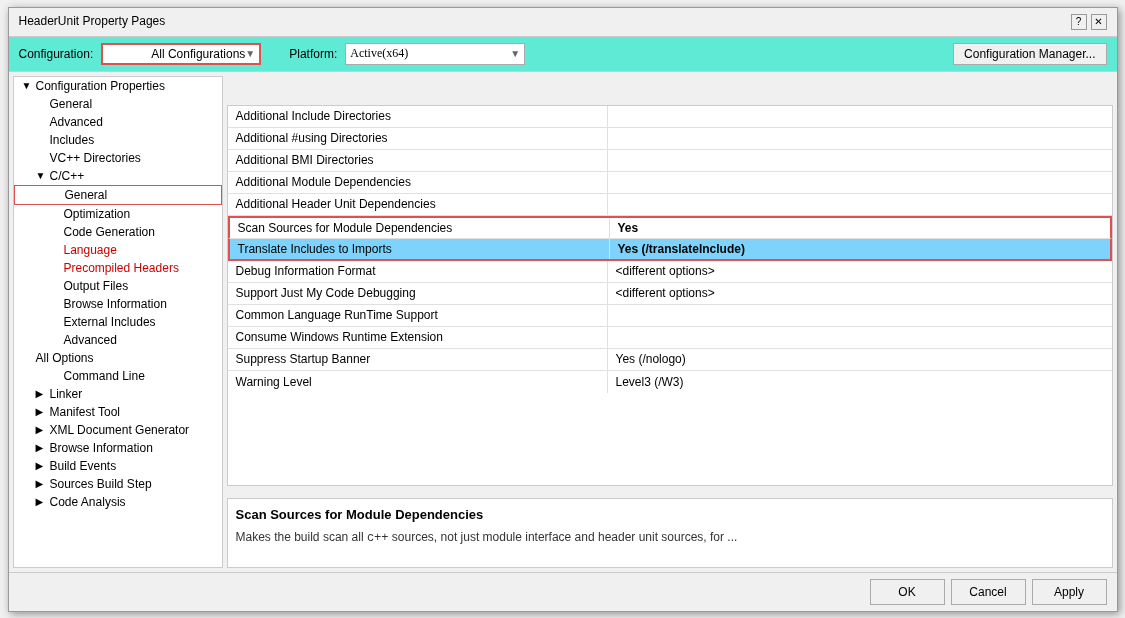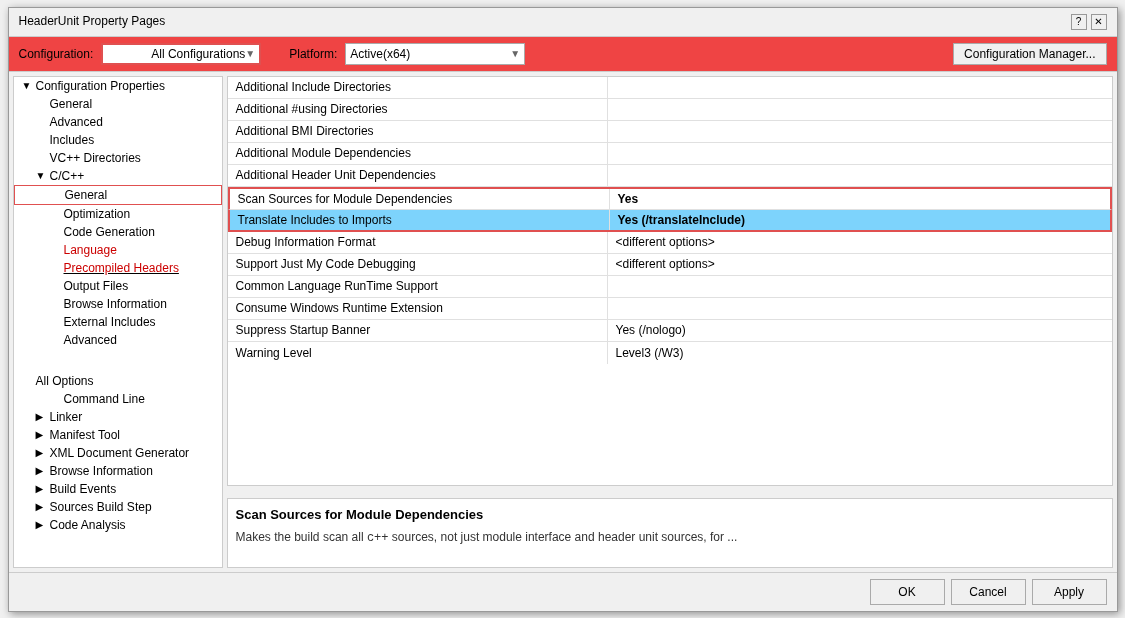--- a/index.html
+++ b/index.html
@@ -47,21 +47,21 @@
       font-size: 10px;
       display: flex;
       align-items: center;
       justify-content: center;
     }
     .config-bar {
       display: flex;
       align-items: center;
       padding: 6px 10px;
       gap: 8px;
-      background: #ef4444;
+      background: #5eead4;
       border-bottom: 1px solid #ccc;
     }
     .config-label {
       font-size: 12px;
       color: #000;
     }
     .config-dropdown {
       height: 22px;
       border: 2px solid #e05050;
       background: white;
@@ -85,20 +85,21 @@
       height: 22px;
       border: 1px solid #aaa;
       background: white;
       font-size: 12px;
       padding: 0 4px;
       min-width: 180px;
       display: flex;
       align-items: center;
       justify-content: space-between;
       cursor: pointer;
+      font-family: Liberation Serif, serif;
     }
     .config-manager-btn {
       height: 22px;
       margin-left: auto;
       border: 1px solid #aaa;
       background: #f0f0f0;
       font-size: 12px;
       padding: 0 10px;
       cursor: pointer;
     }
@@ -130,20 +131,21 @@
       font-size: 10px;
       width: 12px;
       display: inline-block;
     }
     .right-panel {
       flex: 1;
       display: flex;
       flex-direction: column;
       gap: 8px;
       overflow: hidden;
+      margin-top: 29px;
     }
     .properties-table {
       flex: 1;
       background: white;
       border: 1px solid #ccc;
       overflow-y: auto;
     }
     .prop-row {
       display: flex;
       border-bottom: 1px solid #e0e0e0;
@@ -279,41 +281,41 @@
           <span>Optimization</span>
         </div>
         <div class="tree-item" style="padding-left: 36px;">
           <span class="tree-arrow"></span>
           <span>Code Generation</span>
         </div>
         <div class="tree-item" style="padding-left: 36px;">
           <span class="tree-arrow"></span>
           <span style="color: rgb(204, 0, 0);">Language</span>
         </div>
-        <div class="tree-item" style="padding-left: 36px; text-decoration: underline;">
+        <div class="tree-item" style="padding-left: 36px;">
           <span class="tree-arrow"></span>
           <span style="color: rgb(204, 0, 0);">Precompiled Headers</span>
         </div>
         <div class="tree-item" style="padding-left: 36px;">
           <span class="tree-arrow"></span>
           <span>Output Files</span>
         </div>
         <div class="tree-item" style="padding-left: 36px;">
           <span class="tree-arrow"></span>
           <span>Browse Information</span>
         </div>
         <div class="tree-item" style="padding-left: 36px;">
           <span class="tree-arrow"></span>
           <span>External Includes</span>
         </div>
         <div class="tree-item" style="padding-left: 36px;">
           <span class="tree-arrow"></span>
           <span>Advanced</span>
         </div>
-        <div class="tree-item" style=" margin-top: 23px;">
+        <div class="tree-item" style="">
           <span class="tree-arrow"></span>
           <span>All Options</span>
         </div>
         <div class="tree-item" style="padding-left: 36px;">
           <span class="tree-arrow"></span>
           <span>Command Line</span>
         </div>
         <div class="tree-item" style="padding-left: 22px;">
           <span class="tree-arrow">▶</span>
           <span>Linker</span>

